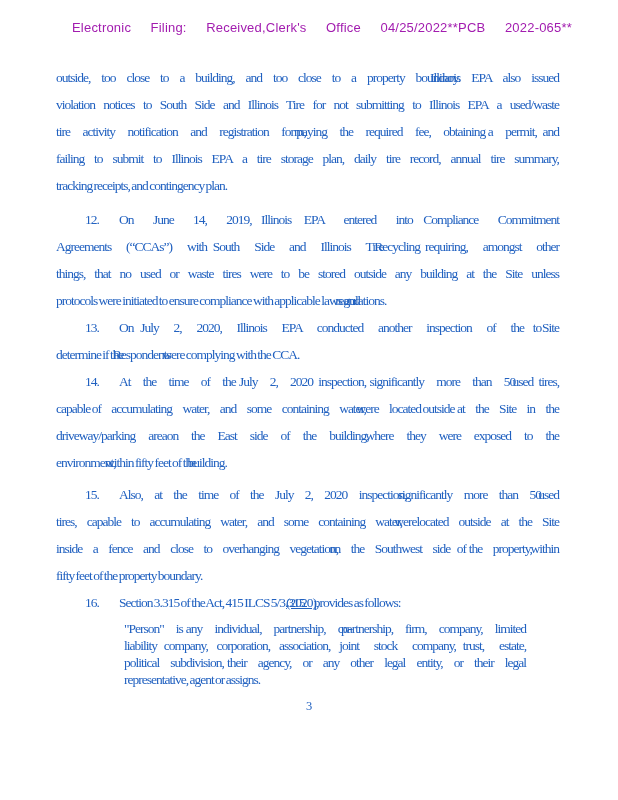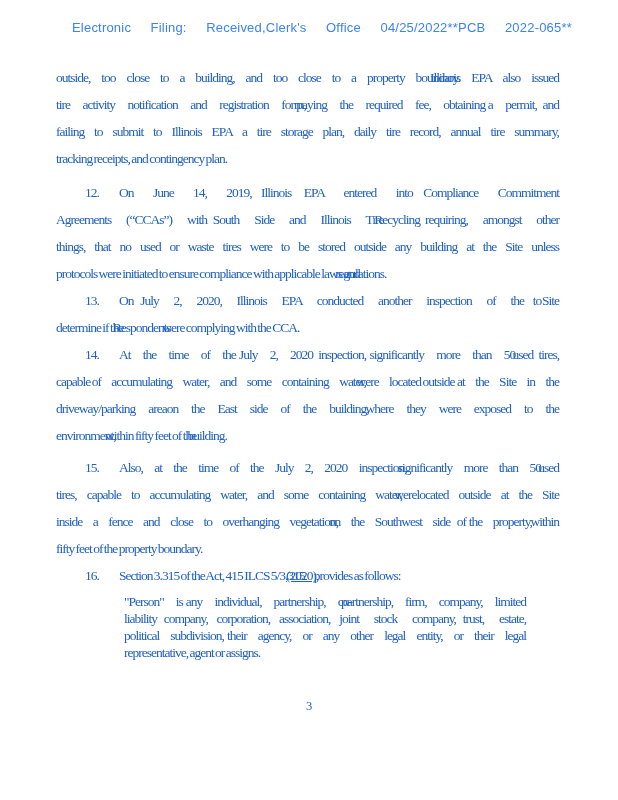--- a/index.html
+++ b/index.html
@@ -18,31 +18,32 @@
   .quote{margin-left:68px;width:402px;margin-top:4px;}
   .quote .line{height:17px;line-height:17px;}
   .num{display:inline-block;margin-left:29px;min-width:34px;}
   .page-num{position:absolute;top:699px;left:0;width:618px;text-align:center;
          font-size:12.5px;color:#2161c0;font-family:"Liberation Serif", serif;}
 </style>
 </head>
 <body>
 
 <div class="sheet" data-name="document-page">
-  <div class="filing-header" data-name="filing-header" style="color: #3b82f6; text-align: right;">
+  <div class="filing-header" data-name="filing-header" style="color: #a21caf; text-align: right;">
       <span data-name="header-part">Electronic</span>
       <span data-name="header-part">Filing:</span>
       <span data-name="header-part">Received,Clerk's</span>
       <span data-name="header-part">Office</span>
       <span data-name="header-part">04/25/2022**PCB</span>
       <span data-name="header-part">2022-065**</span>
     </div>
   <div class="doc-body" data-name="document-body" style="color: rgb(33, 97, 192);">
       <div class="para" data-name="paragraph-continuation">
         <div class="line" data-name="text-line"><span data-name="text-segment">outside, too close to a building, and too close to a property boundary.</span><span data-name="text-segment" style="margin-left: -30px;">Illinois</span><span data-name="text-segment"> EPA also issued</span></div>
+        <div class="line" data-name="text-line"><span data-name="text-segment">violation notices to South Side and Illinois Tire for not submitting to Illinois EPA a used/waste</span></div>
         <div class="line" data-name="text-line"><span data-name="text-segment">tire activity notification and registration form, </span><span data-name="text-segment" style="margin-left: -22px;">paying</span><span data-name="text-segment"> the required fee, obtaining </span><span data-name="text-segment" style="margin-left: -10px;">a</span><span data-name="text-segment"> permit, </span><span data-name="text-segment" style="margin-left: -7px;">and</span></div>
         <div class="line" data-name="text-line"><span data-name="text-segment">failing to submit to Illinois EPA a tire storage plan, daily tire record, annual tire summary,</span></div>
         <div class="line last" data-name="text-line"><span data-name="text-segment">tracking receipts, and contingency plan.</span></div>
       </div>
       <div class="para" data-name="paragraph-12">
         <div class="line" data-name="text-line"><span class="num" data-name="paragraph-number">12.</span><span data-name="text-segment">On June 14, 2019, </span><span data-name="text-segment" style="margin-left: -10px;">Illinois</span><span data-name="text-segment"> </span><span data-name="text-segment" style="margin-left: -7px;">EPA</span><span data-name="text-segment"> entered into </span><span data-name="text-segment" style="margin-left: -9px;">Compliance Commitment</span></div>
         <div class="line" data-name="text-line"><span data-name="text-segment">Agreements (“CCAs”) with </span><span data-name="text-segment" style="margin-left: -9px;">South Side and Illinois Tire</span><span data-name="text-segment"> </span><span data-name="text-segment" style="margin-left: -24px;">Recycling</span><span data-name="text-segment"> </span><span data-name="text-segment" style="margin-left: -10px;">requiring, amongst other</span></div>
         <div class="line" data-name="text-line"><span data-name="text-segment">things, that no used or waste tires were to be stored outside any building at the Site unless</span></div>
         <div class="line last" data-name="text-line"><span data-name="text-segment">protocols were initiated to ensure compliance with applicable laws and </span><span data-name="text-segment" style="margin-left: -26px;">regulations.</span></div>
       </div>

